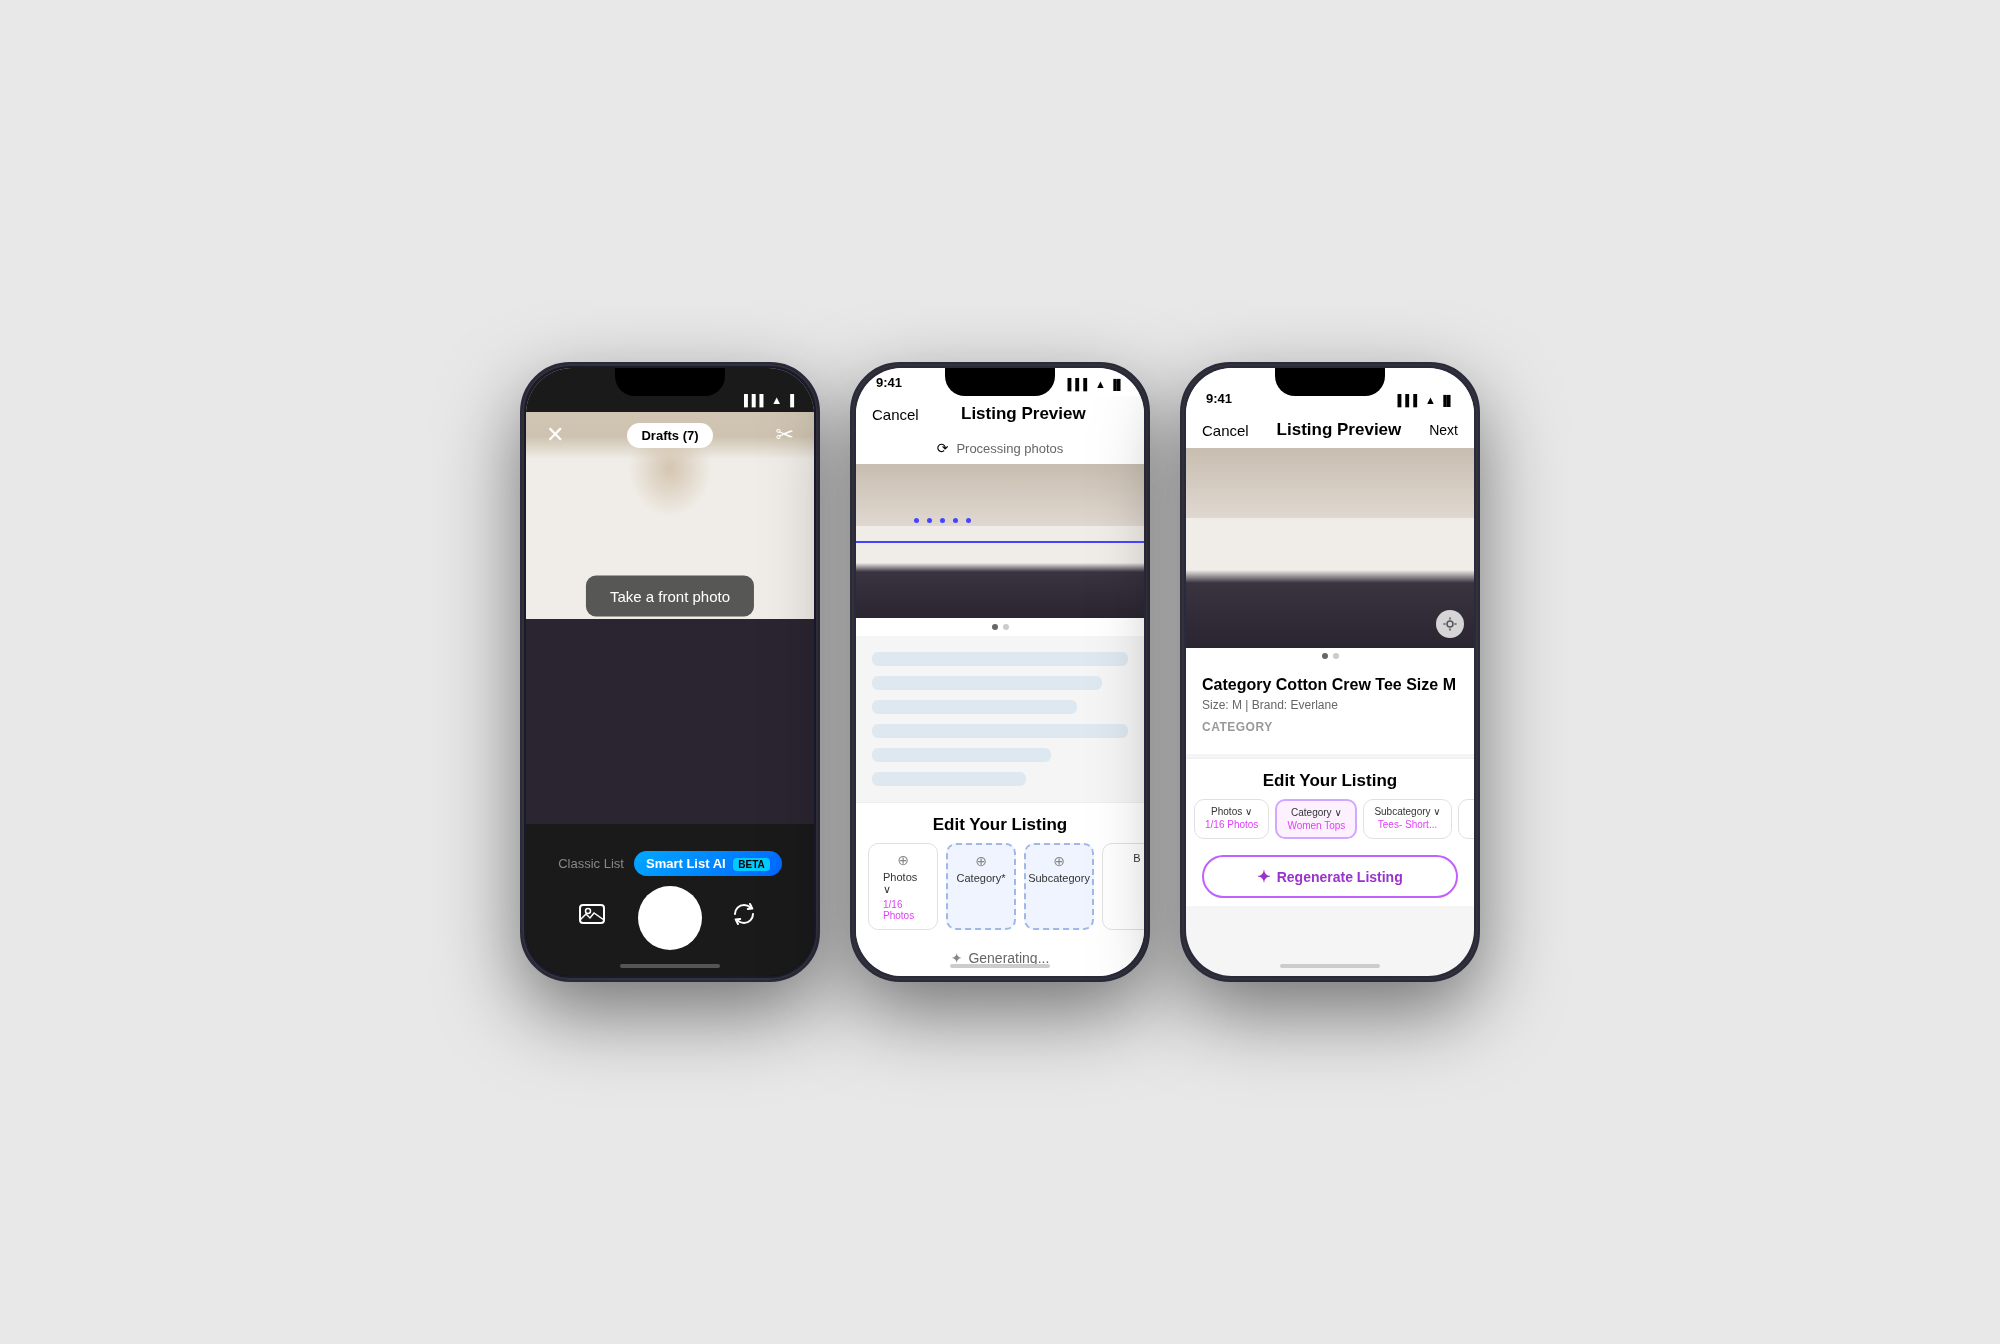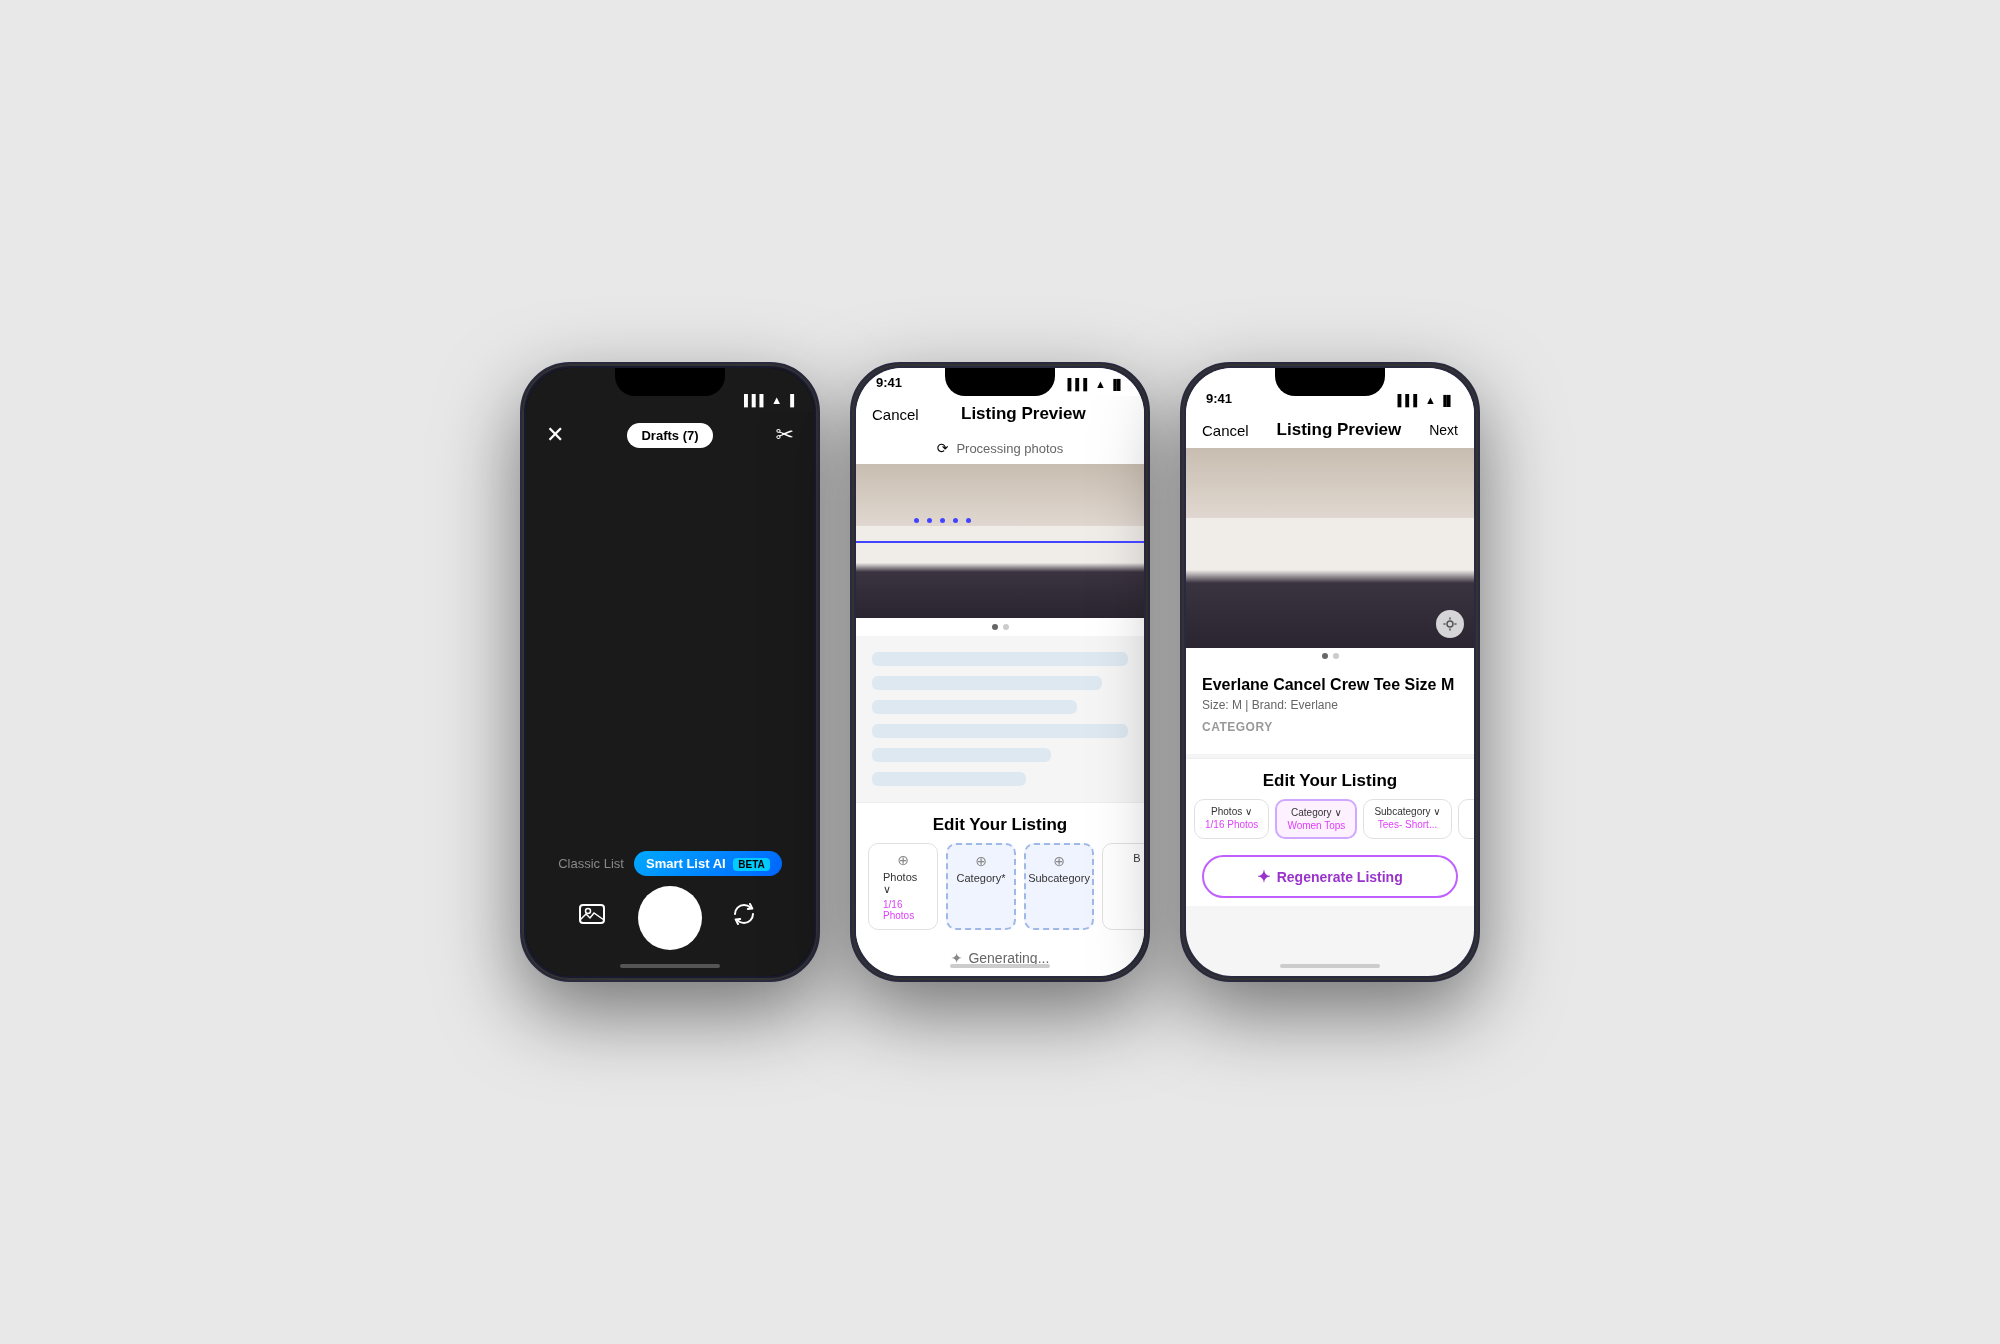--- a/index.html
+++ b/index.html
@@ -545,20 +545,26 @@
               <span>▐</span>
             </div>
           </div>
 
           <div class="camera-top-bar">
             <span class="camera-close-btn">✕</span>
             <span class="drafts-badge">Drafts (7)</span>
             <span class="camera-scissors">✂</span>
           </div>
 
+          <div class="camera-preview">
+            <div class="camera-image">
+              <div class="person-in-camera"></div>
+              <div class="front-photo-label">Take a front photo</div>
+            </div>
+          </div>
 
           <div class="camera-bottom">
             <div class="listing-mode-bar">
               <span class="classic-list-label">Classic List</span>
               <span class="smart-list-badge">
                 <span>Smart List AI</span>
                 <span class="beta-badge">BETA</span>
               </span>
             </div>
             <div class="camera-controls">
@@ -705,21 +711,21 @@
                 </svg>
               </div>
             </div>
             <div class="listing-card-dots">
               <div class="photo-dot active"></div>
               <div class="photo-dot"></div>
             </div>
           </div>
 
           <div class="listing-details">
-            <div class="listing-title">Everlane Cancel Crew Tee Size M</div>
+            <div class="listing-title">Category Cotton Crew Tee Size M</div>
             <div class="listing-meta">Size: M  |  Brand: Everlane</div>
             <div class="category-label">CATEGORY</div>
           </div>
 
           <div class="edit-listing-section2">
             <div class="edit-listing-title">Edit Your Listing</div>
             <div class="edit-tabs2">
               <div class="edit-tab2">
                 <span class="edit-tab2-label">Photos ∨</span>
                 <span class="edit-tab2-sublabel">1/16 Photos</span>

